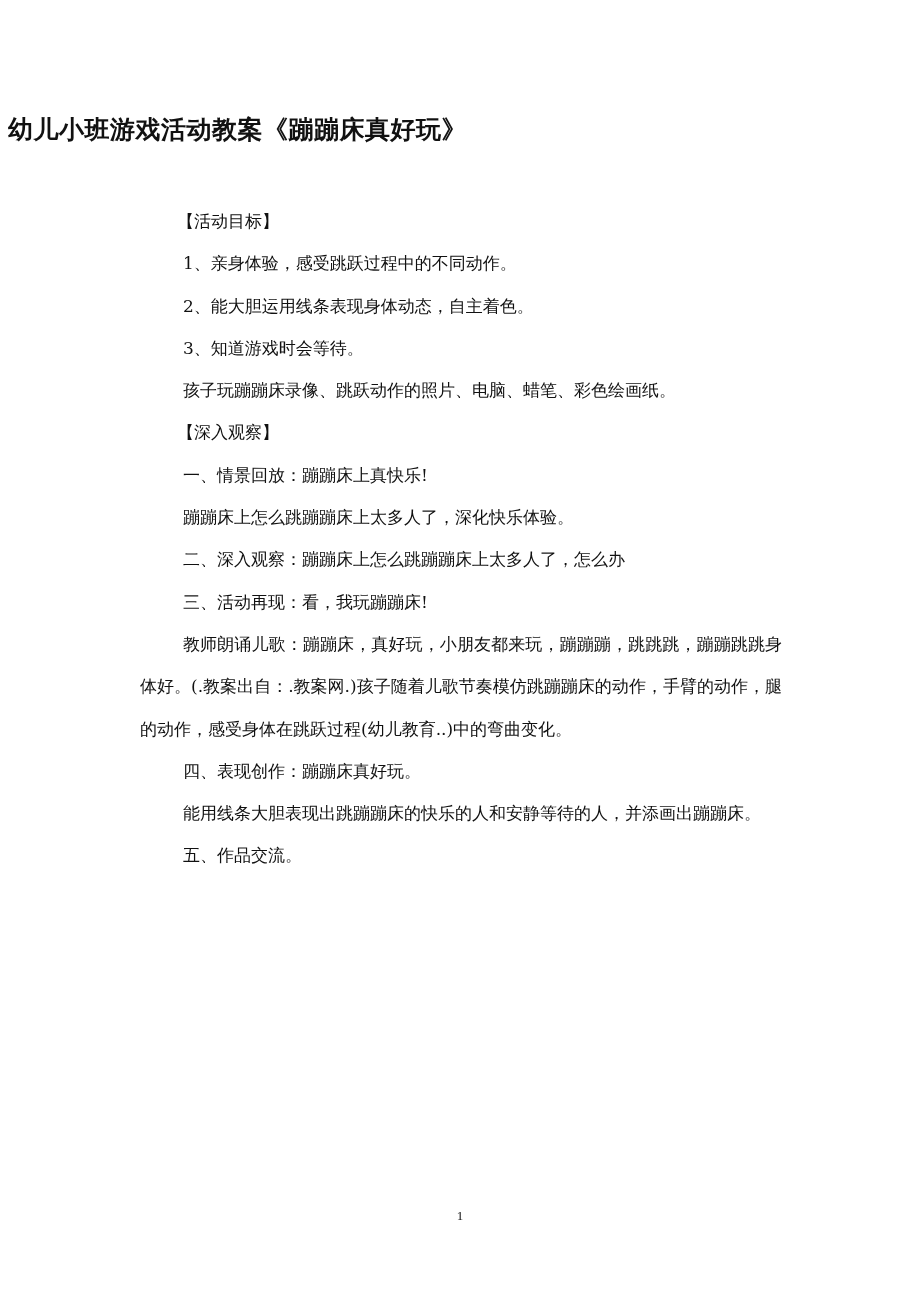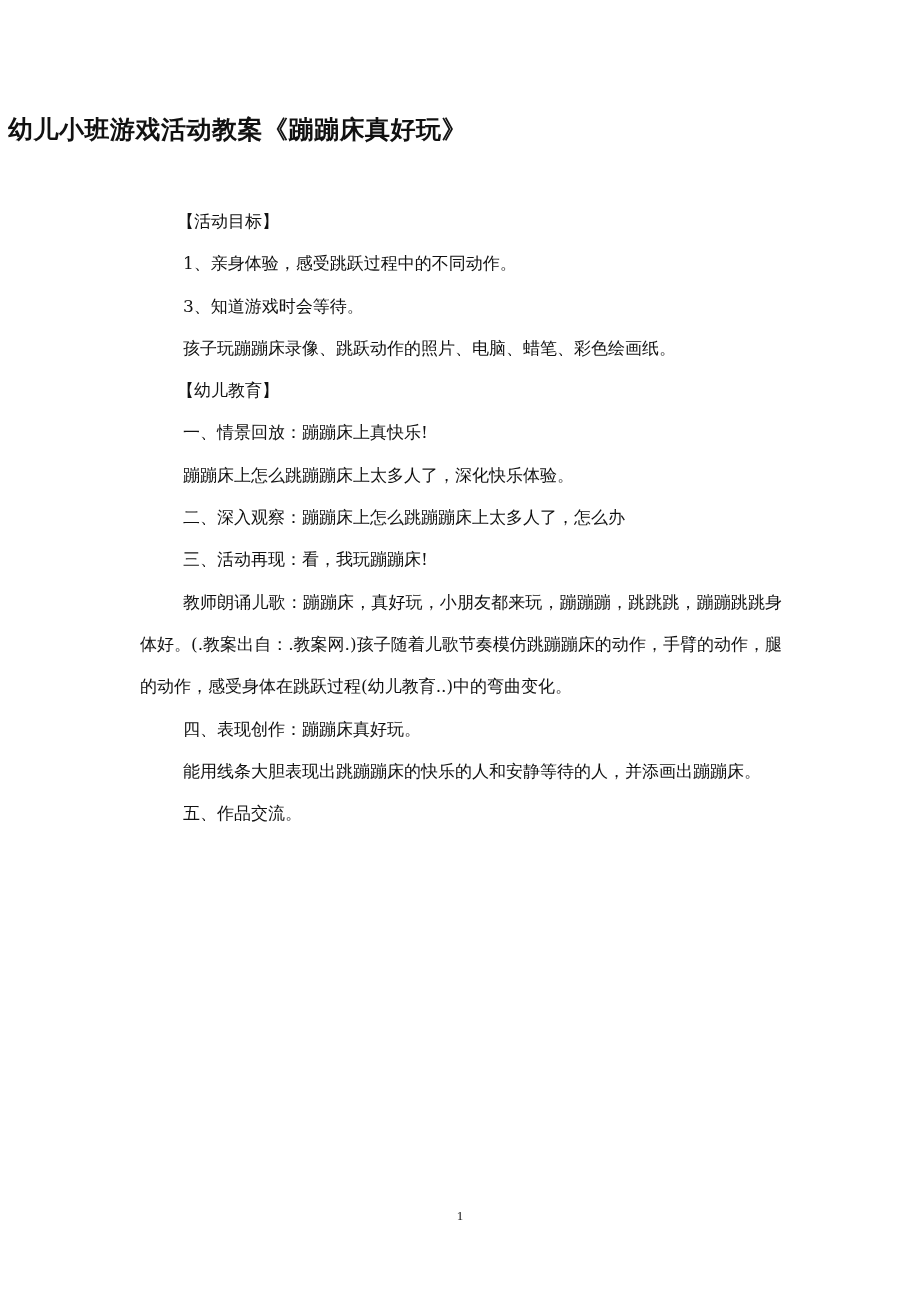--- a/index.html
+++ b/index.html
@@ -67,25 +67,26 @@
 <body>
 
 <div class="page">
 
   <h1 class="title">幼儿小班游戏活动教案《蹦蹦床真好玩》</h1>
 
   <div class="body-text">
 
     <p class="heading">【活动目标】</p>
     <p class="para">1、亲身体验，感受跳跃过程中的不同动作。</p>
+    <p class="para">2、能大胆运用线条表现身体动态，自主着色。</p>
     <p class="para">3、知道游戏时会等待。</p>
 
     <p class="para">孩子玩蹦蹦床录像、跳跃动作的照片、电脑、蜡笔、彩色绘画纸。</p>
 
-    <p class="heading">【幼儿教育】</p>
+    <p class="heading">【深入观察】</p>
     <p class="para">一、情景回放：蹦蹦床上真快乐!</p>
     <p class="para">蹦蹦床上怎么跳蹦蹦床上太多人了，深化快乐体验。</p>
     <p class="para">二、深入观察：蹦蹦床上怎么跳蹦蹦床上太多人了，怎么办</p>
     <p class="para">三、活动再现：看，我玩蹦蹦床!</p>
     <p class="para">教师朗诵儿歌：蹦蹦床，真好玩，小朋友都来玩，蹦蹦蹦，跳跳跳，蹦蹦跳跳身体好。(.教案出自：.教案网.)孩子随着儿歌节奏模仿跳蹦蹦床的动作，手臂的动作，腿的动作，感受身体在跳跃过程(幼儿教育..)中的弯曲变化。</p>
     <p class="para">四、表现创作：蹦蹦床真好玩。</p>
     <p class="para">能用线条大胆表现出跳蹦蹦床的快乐的人和安静等待的人，并添画出蹦蹦床。</p>
     <p class="para">五、作品交流。</p>
 
   </div>

